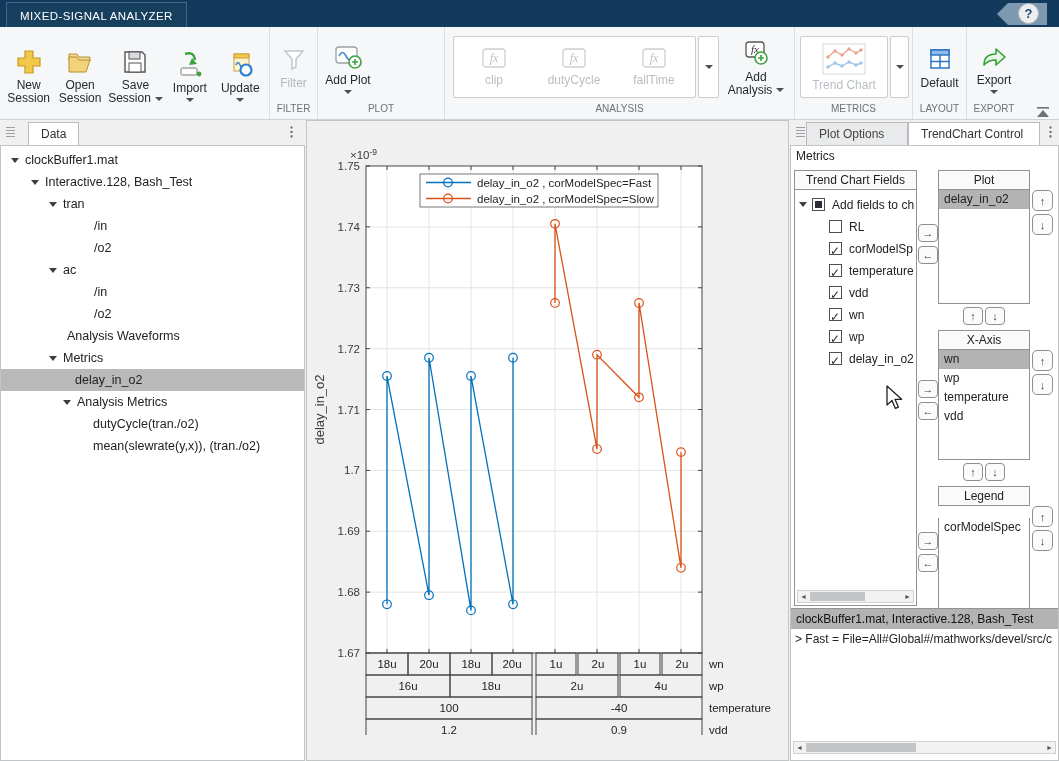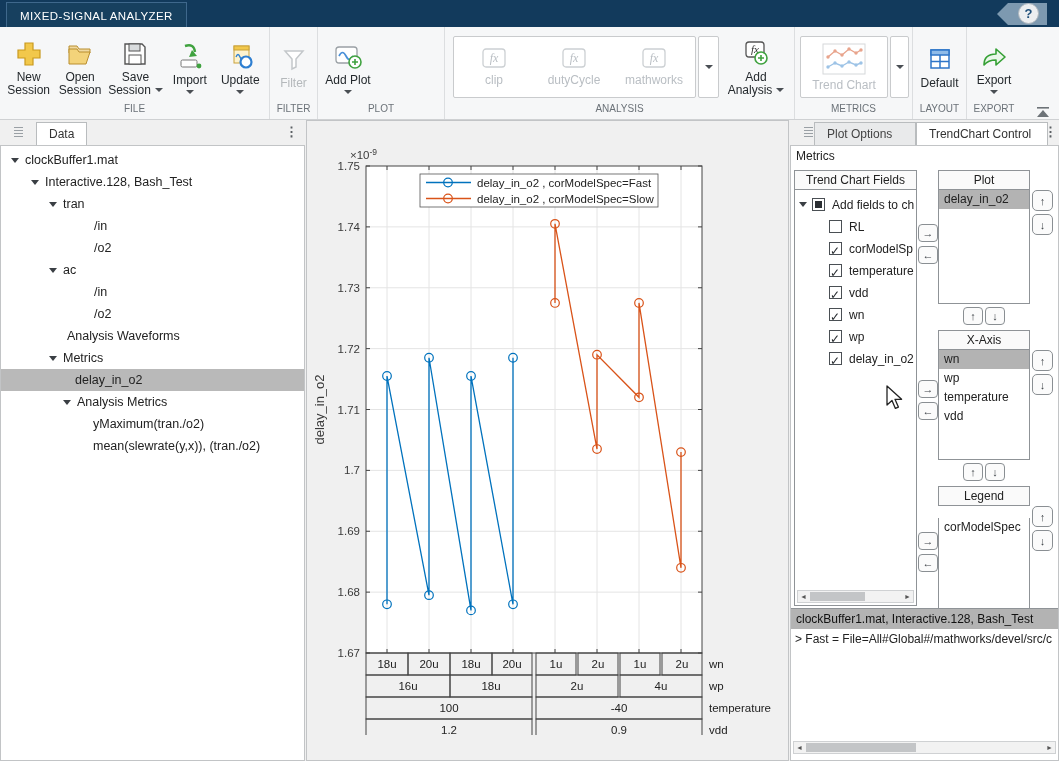--- a/index.html
+++ b/index.html
@@ -39,21 +39,21 @@
   .gdrop{width:21px;height:62px;margin-left:2px;background:#fff;border:1px solid #c9cbcd;border-radius:2px;
          display:flex;align-items:center;justify-content:center;box-sizing:border-box;}
   .ribbon-collapse{position:absolute;right:8px;bottom:3px;width:16px;height:12px;}
 
   
   .main{position:absolute;top:120px;left:0;width:1059px;height:641px;}
   .panel{position:absolute;top:0;height:641px;}
   .panel.left{left:0;width:305px;}
   .panel.center{left:306px;width:483px;}
   .panel.right{left:790px;width:269px;}
-  .ptabbar{position:absolute;left:12px;top:0;right:0;height:25px;padding-left:40px;}
+  .ptabbar{position:absolute;left:4px;top:0;right:0;height:25px;padding-left:40px;}
   .ptab{position:absolute;top:2px;height:23px;background:#fff;border:1px solid #b9bcbe;border-bottom:none;
         padding:0 12px;font-size:12px;color:#333;display:flex;align-items:center;gap:7px;box-sizing:border-box;}
   .ptab.focused{border-top:3px solid #0c5a99;}
   .ptab.inactive{background:#e9eaeb;color:#444;}
   .pcontent{position:absolute;left:0;top:25px;right:0;bottom:0;background:#fff;
             border:1px solid #c2c4c6;box-sizing:border-box;}
   .kebab{position:absolute;top:4px;font-size:13px;color:#5a5f63;font-weight:bold;width:12px;text-align:center;}
   .drag-handle{position:absolute;top:7px;width:9px;height:11px;
      background:repeating-linear-gradient(to bottom,#9aa0a5 0 1px,transparent 1px 3px);}
 
@@ -155,21 +155,20 @@
                 <rect x="8" y="3" width="15" height="17" fill="#fdf3cf" stroke="#c9a23a"></rect>
                 <rect x="8" y="3" width="15" height="4" fill="#f2c84b" stroke="#c9a23a"></rect>
                 <path d="M10 14q2-5 4 0t4 0" fill="none" stroke="#2e7fd1" stroke-width="1.4"></path>
                 <circle cx="20" cy="19" r="5.5" fill="#fff" stroke="#2e7fd1" stroke-width="2.2"></circle>
               </svg>
           </span>
           <span class="rlabel">Update</span>
           <span class="caret below"></span>
         </div>
       </div>
-      <div class="rgroup-label">FILE</div>
     </div>
 
     <div class="rgroup" style="width:48px">
       <div class="rgroup-body">
         <div class="rbtn disabled" style="width:42px">
           <span class="ricon">
             <svg width="26" height="26" viewBox="0 0 26 26">
                 <path d="M4 4h18l-7 8v8l-4 2v-10z" fill="#fff" stroke="#c3c7ca" stroke-width="1.5"></path>
               </svg>
           </span>
@@ -218,21 +217,21 @@
             </span>
             <span>dutyCycle</span>
           </div>
           <div class="gitem">
             <span>
               <svg width="26" height="22" viewBox="0 0 26 22">
                   <rect x="2" y="1" width="22" height="18" rx="3" fill="#fff" stroke="#ccd0d3" stroke-width="1.3"></rect>
                   <text x="13" y="14" text-anchor="middle" font-size="12" font-style="italic" fill="#b9bec3" font-family="Liberation Serif, serif">fx</text>
                 </svg>
             </span>
-            <span>mathworks</span>
+            <span>fallTime</span>
           </div>
         </div>
         <div class="gdrop">
             <span class="caret"></span>
           </div>
         <div class="rbtn" style="width:58px;margin-left:8px">
           <span class="ricon">
             <svg width="30" height="30" viewBox="0 0 30 30">
                 <rect x="5" y="3" width="18" height="15" rx="3" fill="#fff" stroke="#555" stroke-width="1.3"></rect>
                 <text x="14" y="14" text-anchor="middle" font-size="11" font-style="italic" fill="#333" font-family="Liberation Serif, serif">fx</text>
@@ -339,21 +338,21 @@
           <div class="trow"><span class="tcaret" style="left:48px"></span><span style="padding-left:62px">tran</span></div>
           <div class="trow"><span style="padding-left:93px">/in</span></div>
           <div class="trow"><span style="padding-left:93px">/o2</span></div>
           <div class="trow"><span class="tcaret" style="left:48px"></span><span style="padding-left:62px">ac</span></div>
           <div class="trow"><span style="padding-left:93px">/in</span></div>
           <div class="trow"><span style="padding-left:93px">/o2</span></div>
           <div class="trow"><span style="padding-left:66px">Analysis Waveforms</span></div>
           <div class="trow"><span class="tcaret" style="left:48px"></span><span style="padding-left:62px">Metrics</span></div>
           <div class="trow selected"><span style="padding-left:74px">delay_in_o2</span></div>
           <div class="trow"><span class="tcaret" style="left:62px"></span><span style="padding-left:76px">Analysis Metrics</span></div>
-          <div class="trow"><span style="padding-left:92px">yMaximum(tran./o2)</span></div>
+          <div class="trow"><span style="padding-left:92px">dutyCycle(tran./o2)</span></div>
           <div class="trow"><span style="padding-left:92px">mean(slewrate(y,x)), (tran./o2)</span></div>
         </div>
       </div>
     </div>
 
     <div class="panel center">
       <div class="ptabbar">
         <div class="drag-handle" style="left:2px"></div>
         <div class="ptab focused" style="left:24px">
           <span>Plot 2</span>

